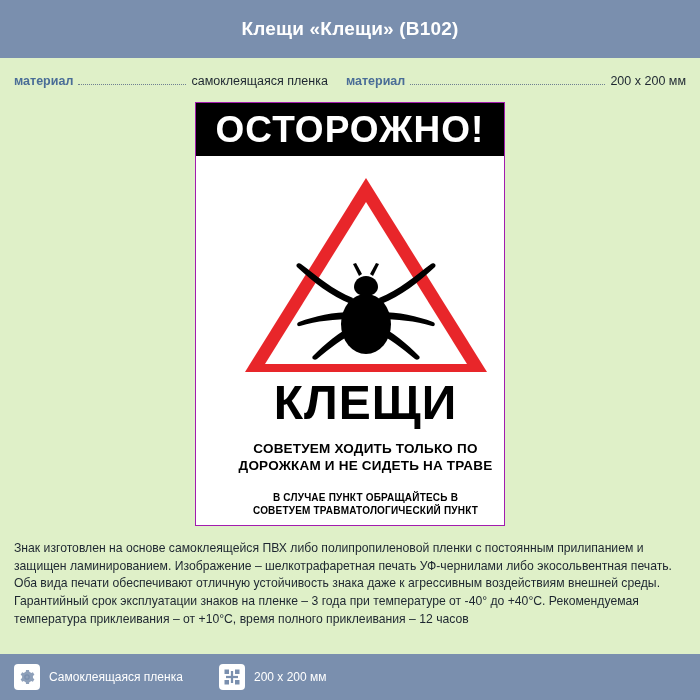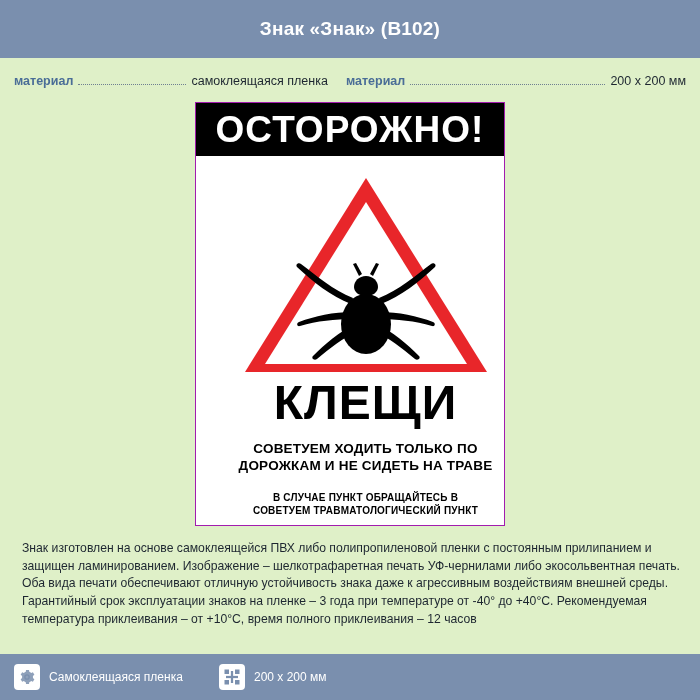--- a/index.html
+++ b/index.html
@@ -115,21 +115,21 @@
     text-align: center;
     font-size: 10px;
     font-weight: bold;
     color: #000;
     line-height: 1.3;
     letter-spacing: 0.2px;
   }
 
   
   .description {
-    padding: 14px 14px 0 22px;
+    padding: 14px 14px 0 14px;
     font-size: 12.2px;
     line-height: 1.45;
     color: #1d2630;
     text-align: left;
   }
 
   
   .footer {
     position: absolute;
     left: 0; bottom: 0;
@@ -158,21 +158,21 @@
     justify-content: center;
     margin-right: 9px;
     flex: 0 0 auto;
   }
   .footer-icon svg { display:block; }
 </style>
 </head>
 <body>
 
 <div class="header">
-  <div class="header-title">Знак «Знак» (В102)</div>
+  <div class="header-title">Клещи «Клещи» (В102)</div>
 </div>
 
 <div class="specs">
   <div class="spec-block spec-left">
     <span class="spec-label">материал</span>
     <span class="spec-dots"></span>
     <span class="spec-value">самоклеящаяся пленка</span>
   </div>
   <div class="spec-block spec-right">
     <span class="spec-label">материал</span>

